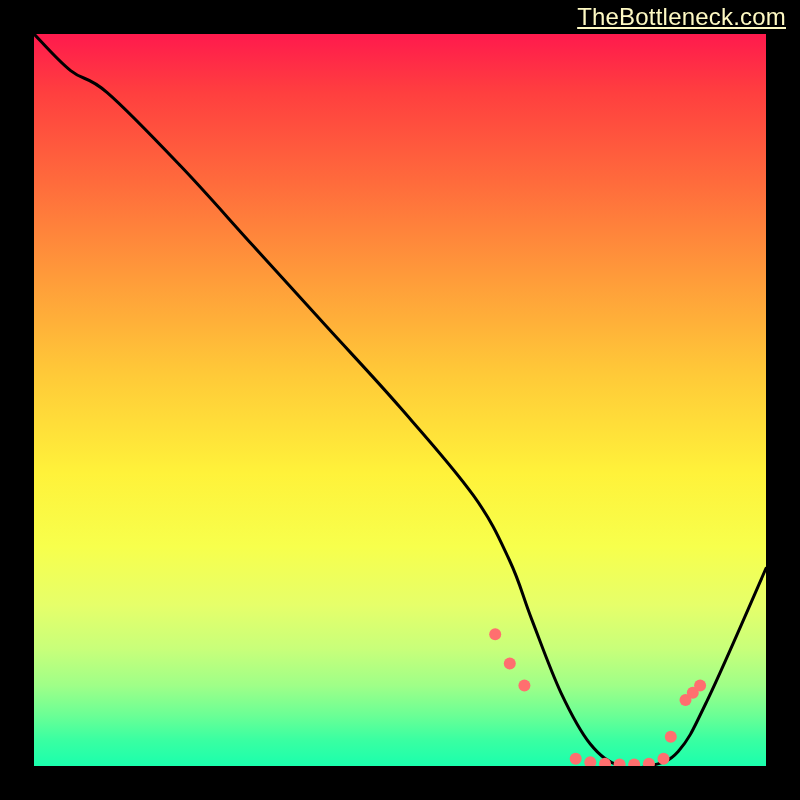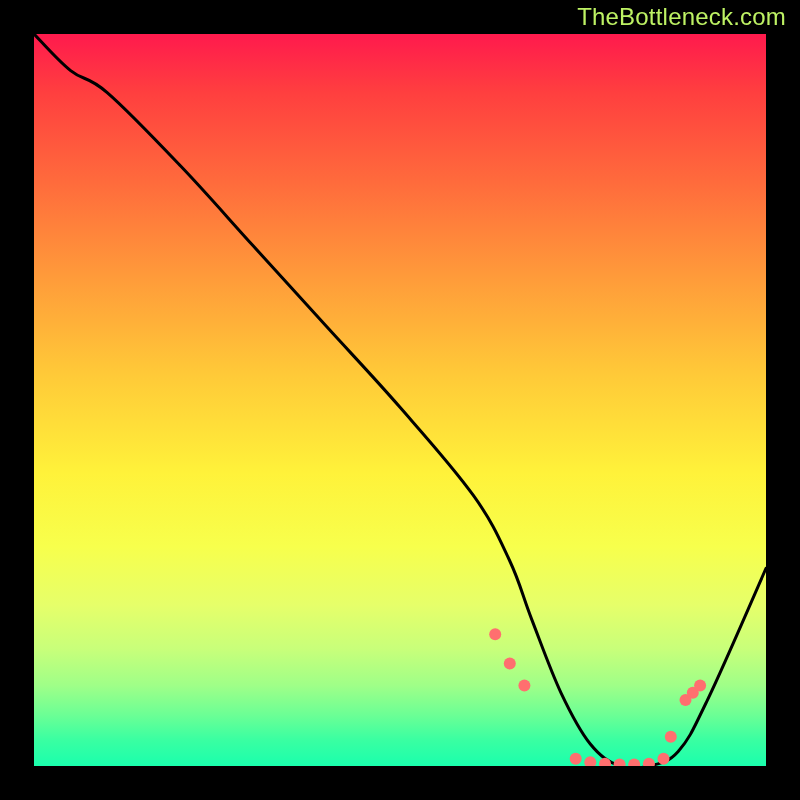--- a/index.html
+++ b/index.html
@@ -16,23 +16,24 @@
     width: 800px;
     height: 800px;
     background: #000;
   }
   .watermark {
     position: absolute;
     top: 3px;
     right: 14px;
     font-size: 24px;
     font-weight: 500;
-    color: #bef264;
+    color: #fef9c3;
     letter-spacing: 0.2px;
     z-index: 10;
+    text-decoration: underline;
   }
   .plot {
     position: absolute;
     left: 34px;
     top: 34px;
     width: 732px;
     height: 732px;
     background: linear-gradient(to bottom,
       #ff1a4d 0%,
       #ff3f3f 8%,

